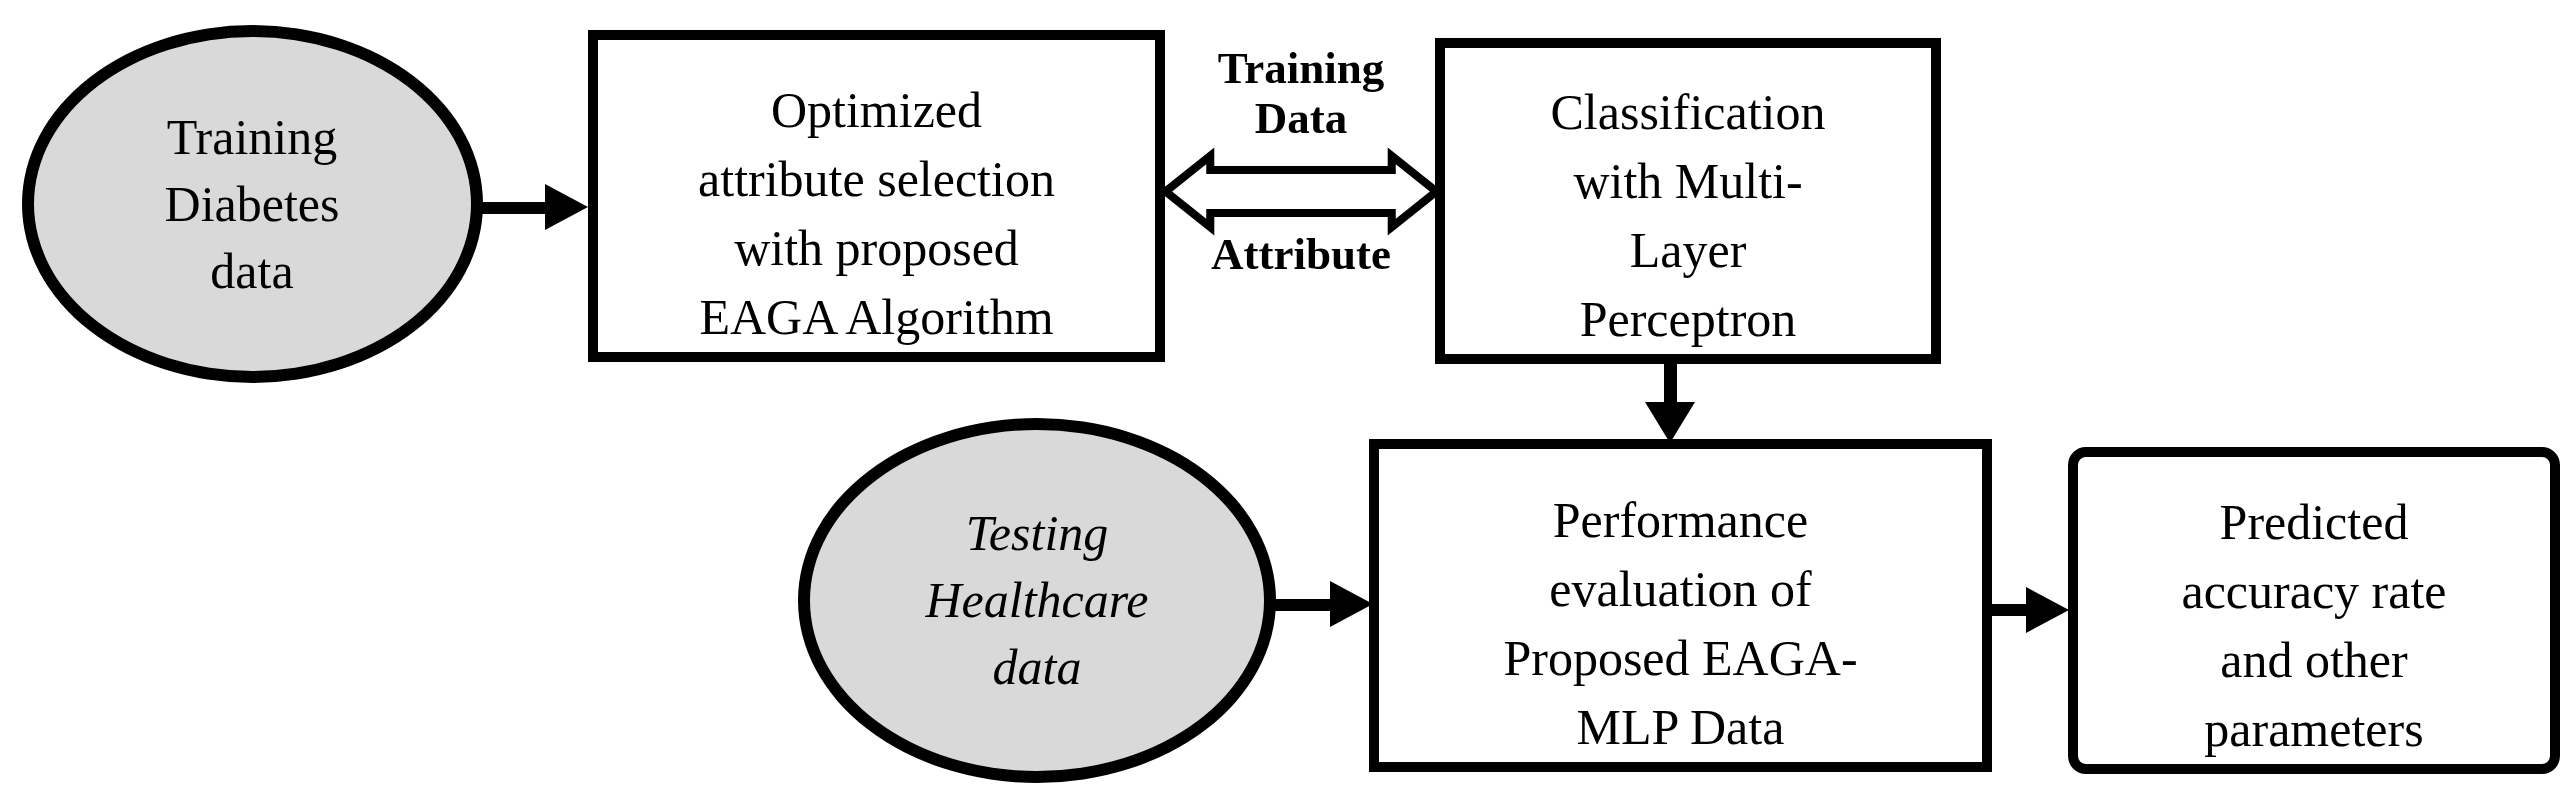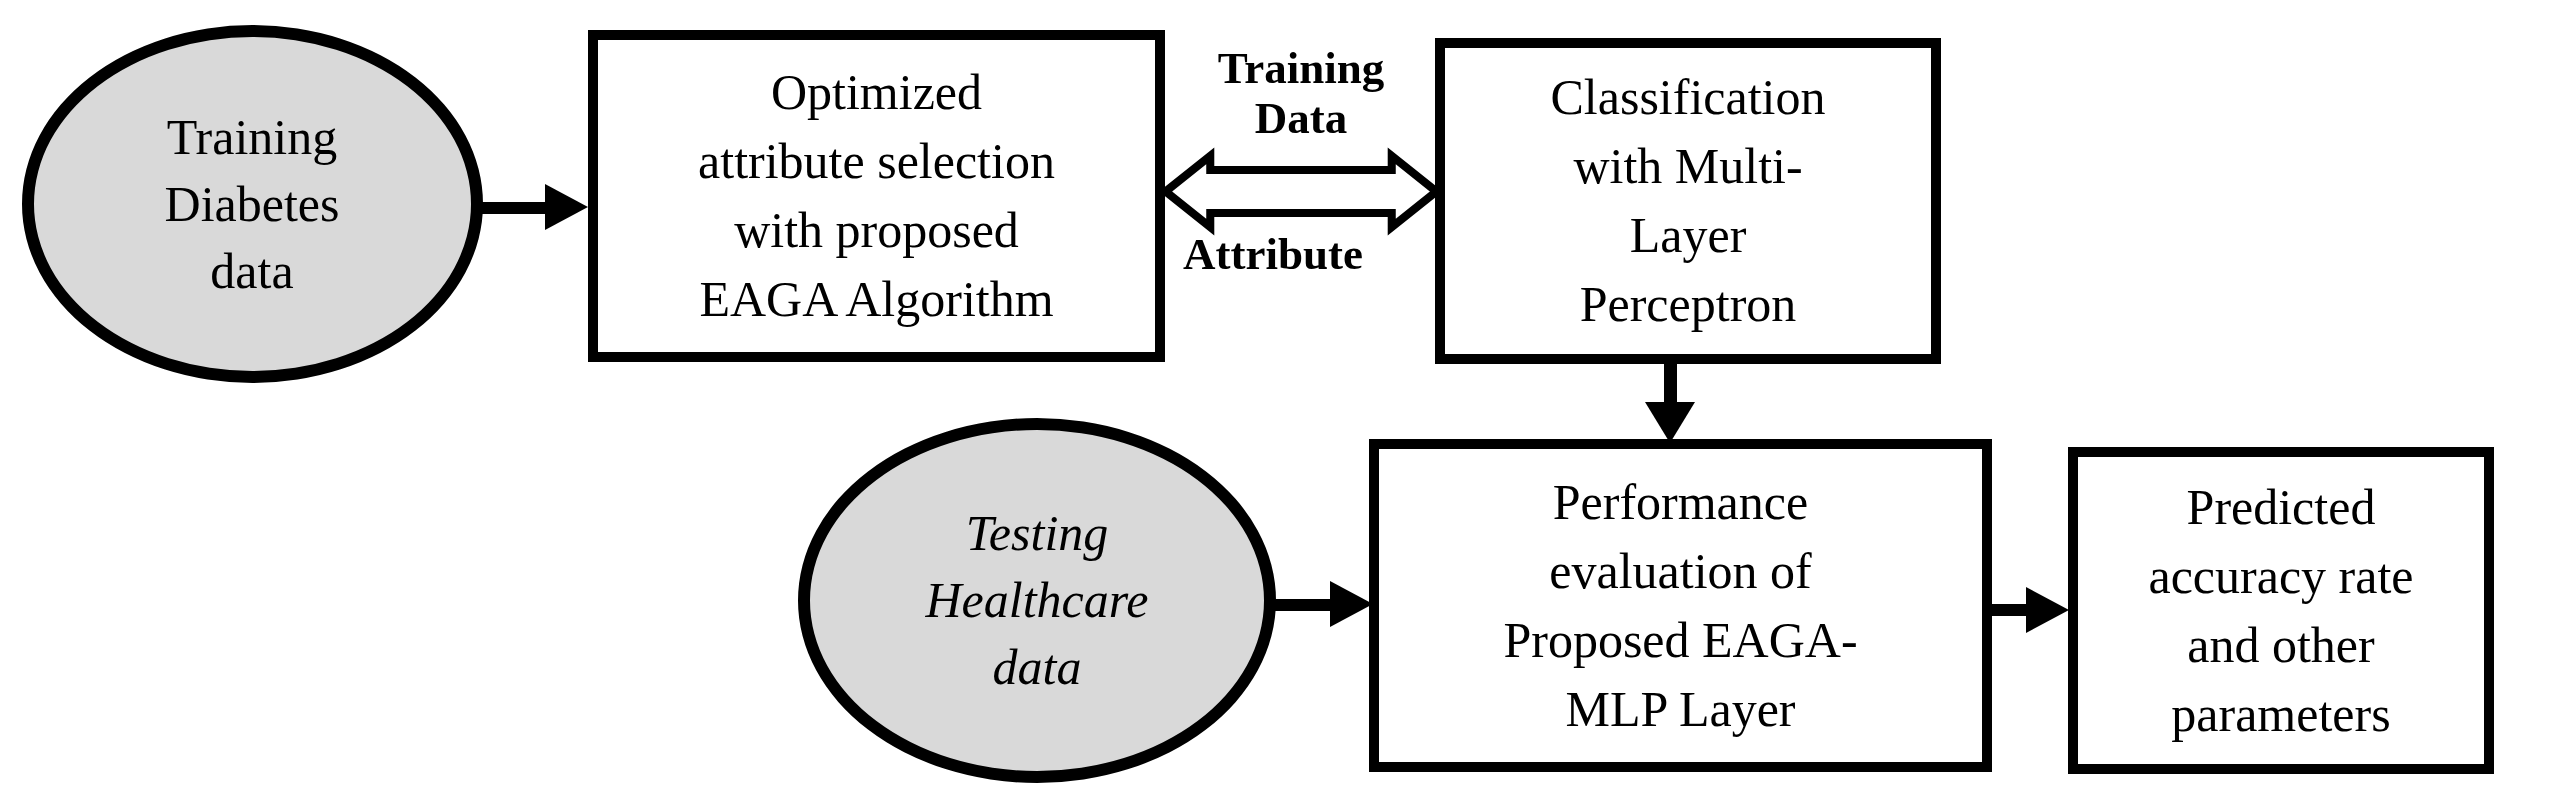--- a/index.html
+++ b/index.html
@@ -33,20 +33,21 @@
     background: var(--node-fill-gray, #d9d9d9);
     border: 12.5px solid var(--stroke, #000);
     border-radius: 50%;
   }
   .ellipse .node-text {
     line-height: 67px;
   }
   .box {
     background: var(--box-fill, #fff);
     border: 10.7px solid var(--stroke, #000);
+    align-items: flex-end;
   }
   .edge-label {
     position: absolute;
     text-align: center;
     font-weight: bold;
     font-size: 45px;
     line-height: 50px;
     white-space: pre-line;
   }
   .arrow {
@@ -98,21 +99,21 @@
 with proposed
 EAGA Algorithm</div>
   </div>
 
   <svg class="double-arrow-svg" style="left:1162px; top:152px;" width="278" height="79" viewBox="0 0 311 88">
     <polygon points="4,44 54,4 54,20 257,20 257,4 307,44 257,84 257,68 54,68 54,84" fill="var(--box-fill, #ffffff)" stroke="var(--stroke, #000000)" stroke-width="9" stroke-linejoin="miter"></polygon>
   </svg>
 
   <div class="edge-label" style="left:1167px; top:43px; width:268px;">Training
 Data</div>
-  <div class="edge-label" style="left:1139px; top:229px; width:268px;text-align:center;">Attribute</div>
+  <div class="edge-label" style="left:1167px; top:229px; width:268px;text-align:center;">Attribute</div>
 
   <div class="node box" style="left:1435px; top:38px; width:506px; height:326px;">
     <div class="node-text">Classification
 with Multi-
 Layer
 Perceptron</div>
   </div>
 
   <div class="arrow">
     <div class="arrow-stem" style="left:1664px; top:358px; width:12.5px; height:48px;"></div>
@@ -127,29 +128,29 @@
 
   <div class="arrow">
     <div class="arrow-stem" style="left:1271px; top:599px; width:66px; height:11.6px;"></div>
     <div class="arrow-head right" style="left:1330px; top:581px;"></div>
   </div>
 
   <div class="node box" style="left:1369px; top:439px; width:623px; height:333px;">
     <div class="node-text">Performance
 evaluation of
 Proposed EAGA-
-MLP Layer</div>
+MLP Data</div>
   </div>
 
   <div class="arrow">
     <div class="arrow-stem" style="left:1989px; top:604px; width:45px; height:11.6px;"></div>
     <div class="arrow-head right" style="left:2026px; top:587px;"></div>
   </div>
 
-  <div class="node box" style="left:2068px; top:447px; width:426px; height:327px;">
+  <div class="node box" style="left:2068px; top:447px; width:492px; height:327px;border-radius:18px;">
     <div class="node-text">Predicted
 accuracy rate
 and other
 parameters</div>
   </div>
 
 </div>
 
 
 </body></html>

